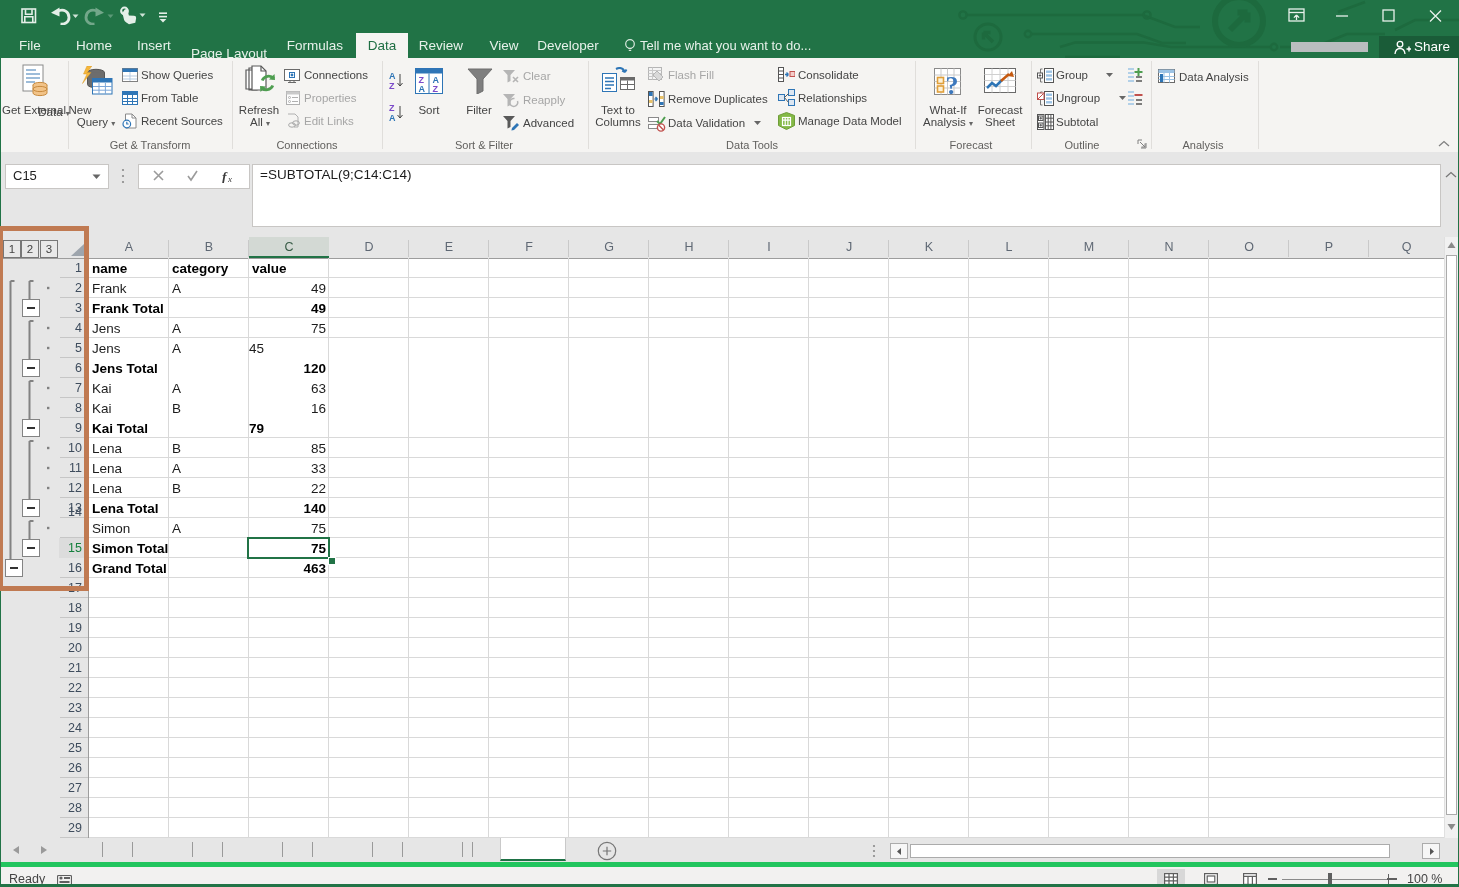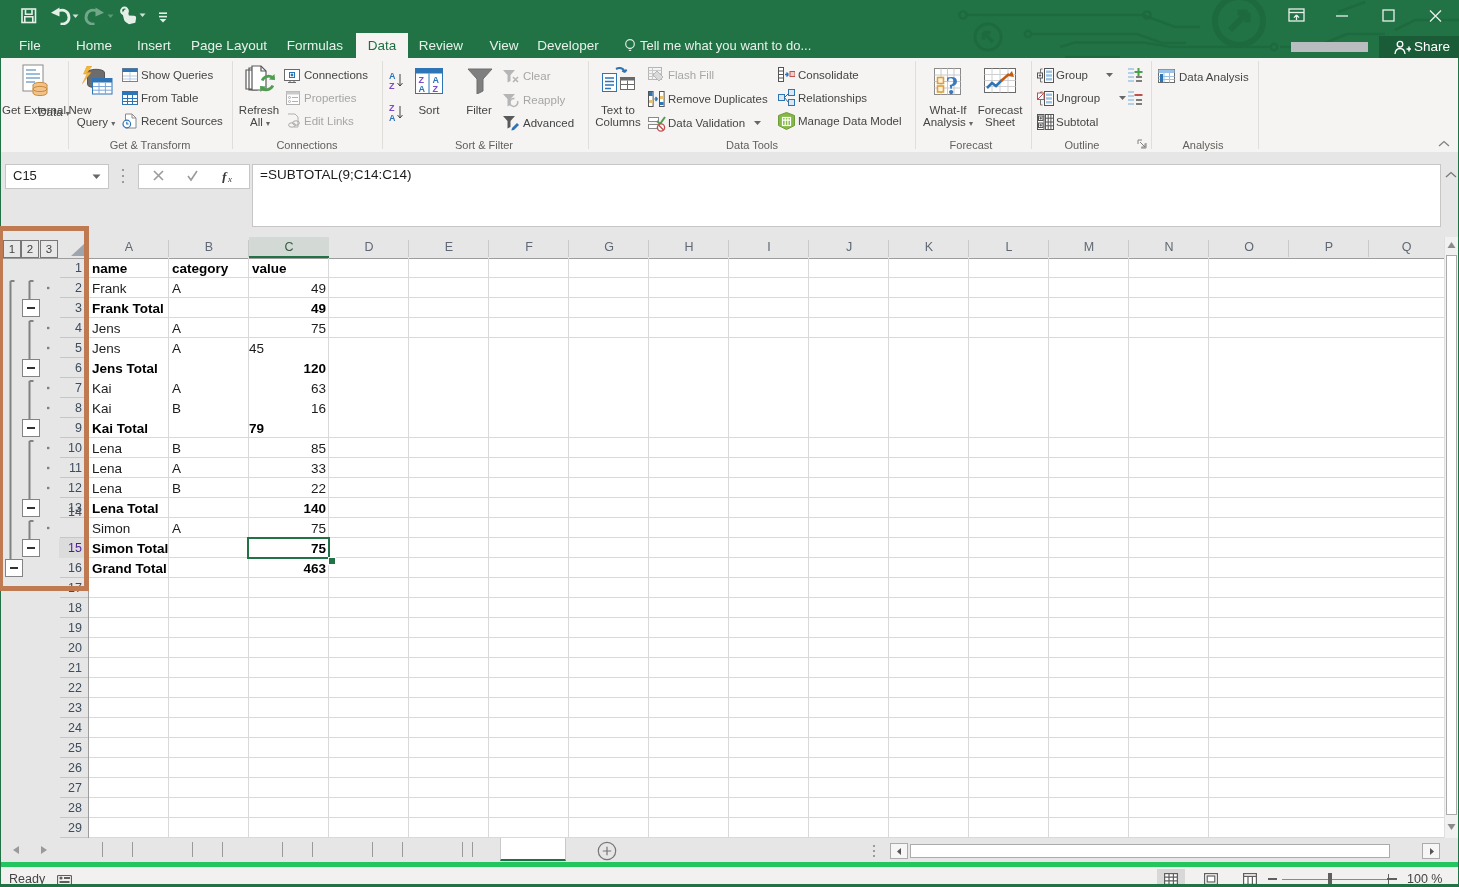--- a/index.html
+++ b/index.html
@@ -119,21 +119,21 @@
     </g>
     <g transform="translate(299,21)">
       <circle cx="0" cy="0" r="24" fill="none" stroke="#1d6a3e" stroke-width="6"></circle>
       <path d="M-9 9 L8 -8 M8.5 -8.5 h-10 M8.5 -8.5 v10" stroke="#1d6a3e" stroke-width="6" fill="none"></path>
     </g>
   </svg>
   <div class="tab" style="left:356px;width:52px;background:#f5f4f2;color:#1e6e43;">Data</div>
   <div class="tab" style="left:30px;width:60px;left:0px;">File</div>
   <div class="tab" style="left:64px;width:60px;">Home</div>
   <div class="tab" style="left:124px;width:60px;">Insert</div>
-  <div class="tab" style="left:186px;width:86px;">Page Layout</div>
+  <div class="tab" style="left:186px;width:86px;margin-top:8px;">Page Layout</div>
   <div class="tab" style="left:278px;width:74px;">Formulas</div>
   <div class="tab" style="left:411px;width:60px;">Review</div>
   <div class="tab" style="left:477px;width:54px;">View</div>
   <div class="tab" style="left:534px;width:68px;">Developer</div>
   <svg class="abs" style="left:623px;top:5px" width="14" height="16" viewBox="0 0 14 16">
     <g stroke="#d9e9df" stroke-width="1.2" fill="none">
       <circle cx="7" cy="6" r="4.3"></circle>
           <path d="M5.4 10.5 h3.2 M5.8 12.3 h2.4"></path>
     </g>
   </svg>
@@ -532,21 +532,21 @@
 <div class="rownum" style="top:101px;">5</div>
 <div class="rownum" style="top:121px;">6</div>
 <div class="rownum" style="top:141px;">7</div>
 <div class="rownum" style="top:161px;">8</div>
 <div class="rownum" style="top:181px;">9</div>
 <div class="rownum" style="top:201px;">10</div>
 <div class="rownum" style="top:221px;">11</div>
 <div class="rownum" style="top:241px;">12</div>
 <div class="rownum" style="top:261px;">13</div>
 <div class="rownum" style="top:265px;">14</div>
-<div class="rownum" style="top:301px;color:#4c1d95;">15</div>
+<div class="rownum" style="top:301px;color:#15803d;">15</div>
 <div class="rownum" style="top:321px;">16</div>
 <div class="rownum" style="top:341px;">17</div>
 <div class="rownum" style="top:361px;">18</div>
 <div class="rownum" style="top:381px;">19</div>
 <div class="rownum" style="top:401px;">20</div>
 <div class="rownum" style="top:421px;">21</div>
 <div class="rownum" style="top:441px;">22</div>
 <div class="rownum" style="top:461px;">23</div>
 <div class="rownum" style="top:481px;">24</div>
 <div class="rownum" style="top:501px;">25</div>

